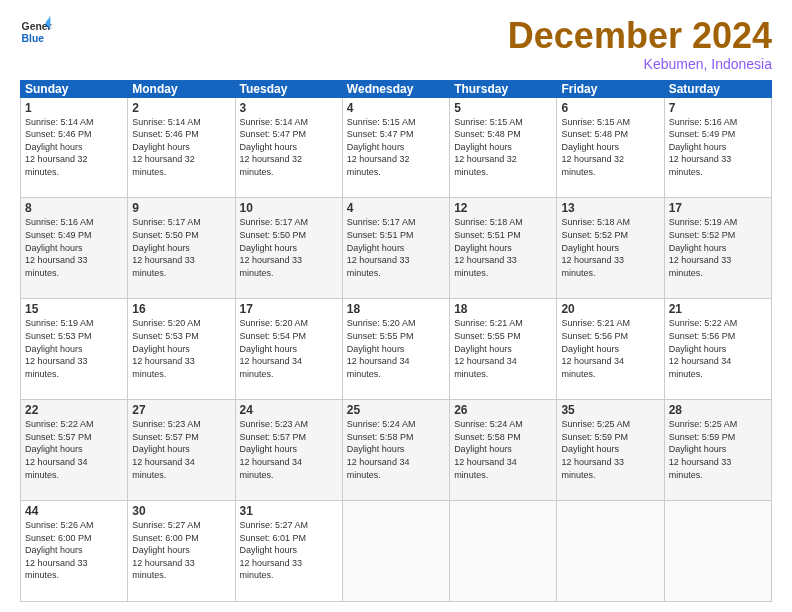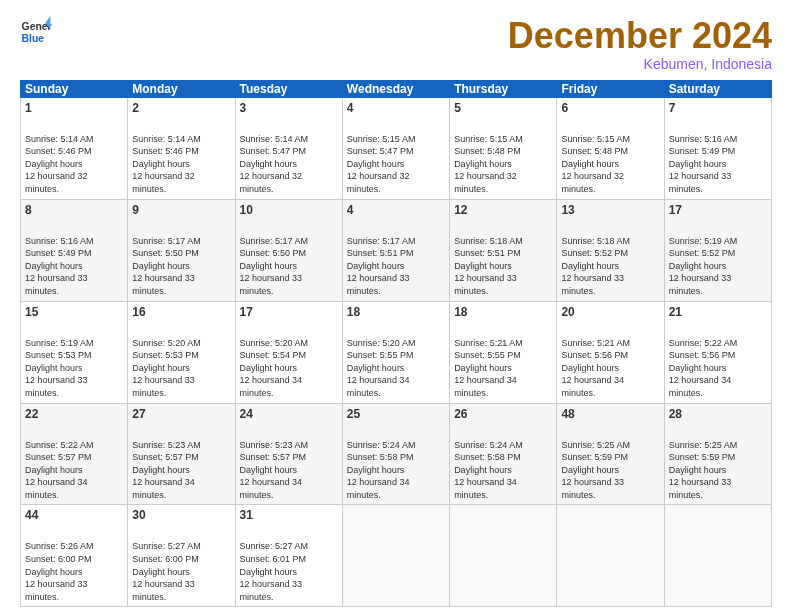--- a/index.html
+++ b/index.html
@@ -76,21 +76,20 @@
     .day-num {
       font-size: 12px;
       font-weight: bold;
       display: block;
       margin-bottom: 1px;
     }
     .day-info {
       font-size: 9px;
       line-height: 1.4;
       color: #333;
-      margin-top: 18px;
     }
     .empty-cell {
       background: #f9f9f9 !important;
     }
   </style>
 </head>
 <body>
 
 <div class="page">
   <div class="header">
@@ -226,21 +225,21 @@
           </td>
           <td>
             <span class="day-num">25</span>
             <div class="day-info">Sunrise: 5:24 AM<br>Sunset: 5:58 PM<br>Daylight hours<br>12 hoursand 34 minutes.</div>
           </td>
           <td>
             <span class="day-num">26</span>
             <div class="day-info">Sunrise: 5:24 AM<br>Sunset: 5:58 PM<br>Daylight hours<br>12 hoursand 34 minutes.</div>
           </td>
           <td>
-            <span class="day-num">48</span>
+            <span class="day-num">35</span>
             <div class="day-info">Sunrise: 5:25 AM<br>Sunset: 5:59 PM<br>Daylight hours<br>12 hoursand 33 minutes.</div>
           </td>
           <td>
             <span class="day-num">28</span>
             <div class="day-info">Sunrise: 5:25 AM<br>Sunset: 5:59 PM<br>Daylight hours<br>12 hoursand 33 minutes.</div>
           </td>
         </tr>
         <tr>
           <td>
             <span class="day-num">44</span>

